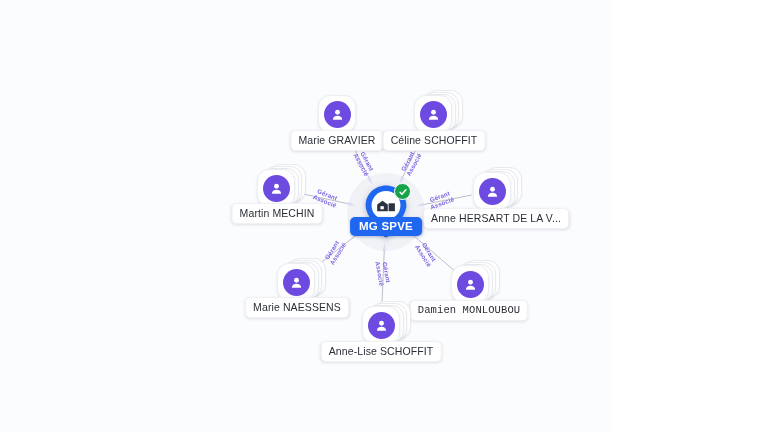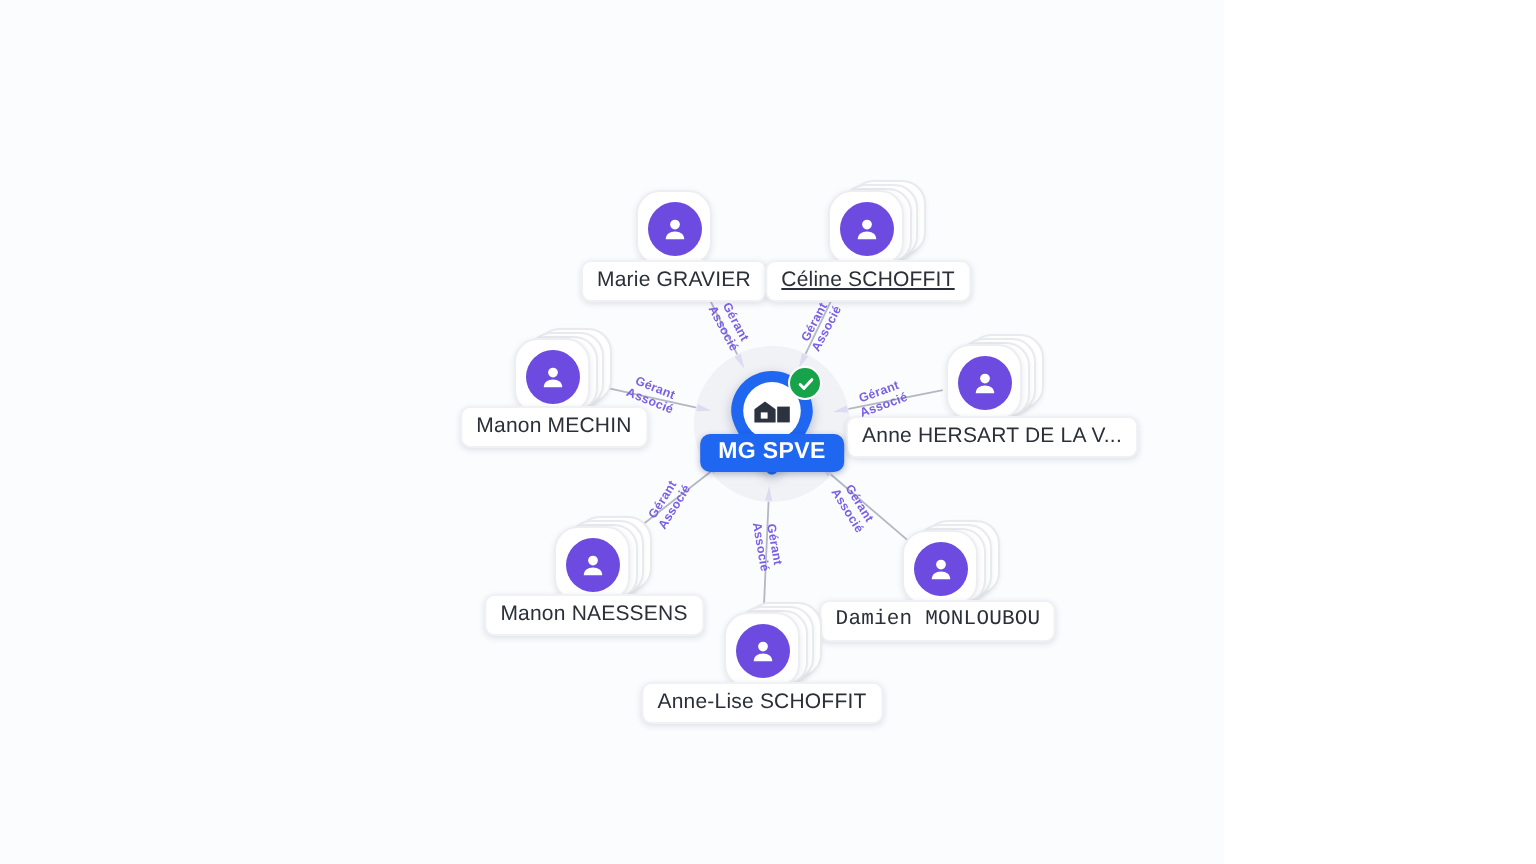--- a/index.html
+++ b/index.html
@@ -182,37 +182,37 @@
       <div class="stack s2" style="left: 433px; top: 114px;"></div>
       <div class="stack s1" style="left: 433px; top: 114px;"></div>
       <div class="card" style="left: 433px; top: 114px;">
         <div class="avatar">
           <svg width="15" height="15" viewBox="0 0 24 24" fill="#ffffff">
             <circle cx="12" cy="8.4" r="3.9"></circle>
             <path d="M4.6 20.2c0-4.0 3.3-6.2 7.4-6.2s7.4 2.2 7.4 6.2z"></path>
           </svg>
         </div>
       </div>
-      <div class="name-chip" style="left: 434px; top: 130px; text-decoration: underline;">Céline SCHOFFIT</div>
+      <div class="name-chip" style="left: 434px; top: 130px;">Céline SCHOFFIT</div>
       <div class="edge-label" style="left: 411px; top: 163px; transform: translate(-50%, -50%) rotate(-62deg);">
         <span>Gérant</span>
         <span>Associé</span>
       </div>
       <div class="stack s3" style="left: 276px; top: 188px;"></div>
       <div class="stack s2" style="left: 276px; top: 188px;"></div>
       <div class="stack s1" style="left: 276px; top: 188px;"></div>
       <div class="card" style="left: 276px; top: 188px;">
         <div class="avatar">
           <svg width="15" height="15" viewBox="0 0 24 24" fill="#ffffff">
             <circle cx="12" cy="8.4" r="3.9"></circle>
             <path d="M4.6 20.2c0-4.0 3.3-6.2 7.4-6.2s7.4 2.2 7.4 6.2z"></path>
           </svg>
         </div>
       </div>
-      <div class="name-chip" style="left: 277px; top: 203px;">Manon MECHIN</div>
+      <div class="name-chip" style="left: 277px; top: 203px;">Martin MECHIN</div>
       <div class="edge-label" style="left: 326px; top: 198px; transform: translate(-50%, -50%) rotate(22deg);">
         <span>Gérant</span>
         <span>Associé</span>
       </div>
       <div class="stack s3" style="left: 492px; top: 191px;"></div>
       <div class="stack s2" style="left: 492px; top: 191px;"></div>
       <div class="stack s1" style="left: 492px; top: 191px;"></div>
       <div class="card" style="left: 492px; top: 191px;">
         <div class="avatar">
           <svg width="15" height="15" viewBox="0 0 24 24" fill="#ffffff">
@@ -230,21 +230,21 @@
       <div class="stack s2" style="left: 296px; top: 282px;"></div>
       <div class="stack s1" style="left: 296px; top: 282px;"></div>
       <div class="card" style="left: 296px; top: 282px;">
         <div class="avatar">
           <svg width="15" height="15" viewBox="0 0 24 24" fill="#ffffff">
             <circle cx="12" cy="8.4" r="3.9"></circle>
             <path d="M4.6 20.2c0-4.0 3.3-6.2 7.4-6.2s7.4 2.2 7.4 6.2z"></path>
           </svg>
         </div>
       </div>
-      <div class="name-chip" style="left: 297px; top: 297px;">Manon NAESSENS</div>
+      <div class="name-chip" style="left: 297px; top: 297px;">Marie NAESSENS</div>
       <div class="edge-label" style="left: 335px; top: 252px; transform: translate(-50%, -50%) rotate(-58deg);">
         <span>Gérant</span>
         <span>Associé</span>
       </div>
       <div class="stack s3" style="left: 470px; top: 284px;"></div>
       <div class="stack s2" style="left: 470px; top: 284px;"></div>
       <div class="stack s1" style="left: 470px; top: 284px;"></div>
       <div class="card" style="left: 470px; top: 284px;">
         <div class="avatar">
           <svg width="15" height="15" viewBox="0 0 24 24" fill="#ffffff">

